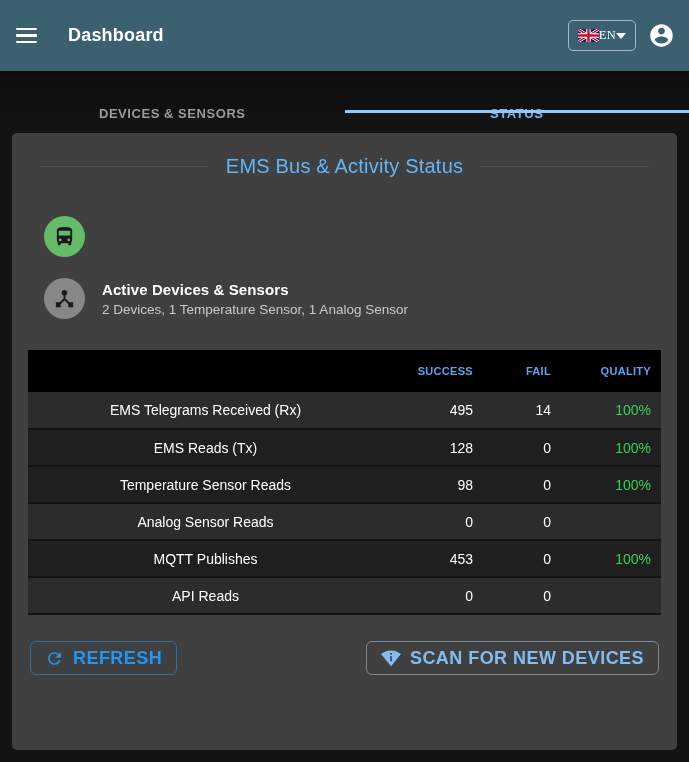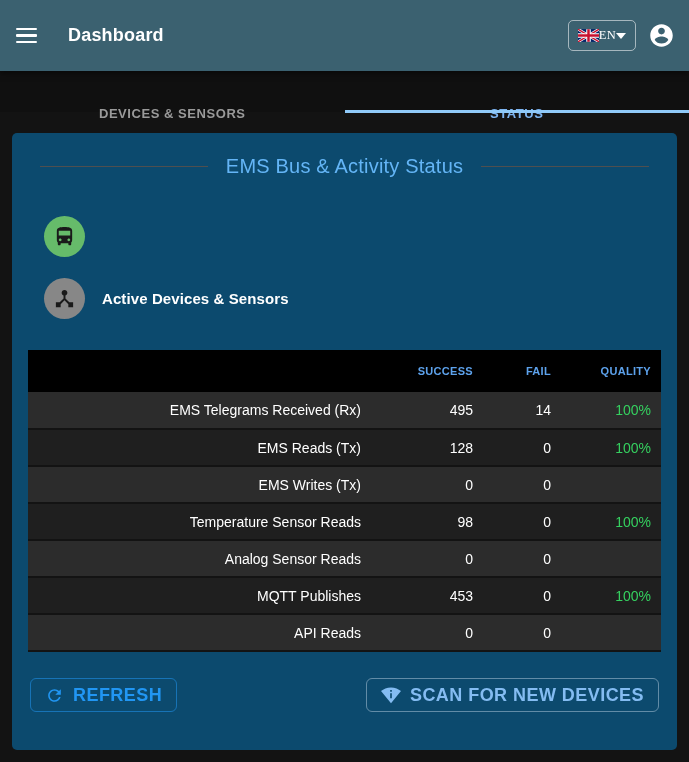--- a/index.html
+++ b/index.html
@@ -43,21 +43,21 @@
   .tab {
     width:50%; display:flex; align-items:center; justify-content:center;
     font-size:13px; font-weight:700; letter-spacing:.55px;
     color:#9a9a9a; cursor:pointer; position:relative;margin-top:42px;
   }
   .tab.active { color:#7db4f0; }
   .tab .indicator { position:absolute; left:0; right:0; bottom:0; height:3px; background:#90caf9; }
   
   .card {
     margin:21px 12px 0 12px;
-    background:#0c4a6e;
+    background:#404040;
     border-radius:5px;
     padding:20px 16px 10px 16px;
     height:617px;
   }
   .card-title-row { display:flex; align-items:center; gap:18px; padding:0 12px; margin-top:2px; }
   .card-title-row .line { flex:1; height:1px; background:#4f4f4f; }
   .card-title { font-size:20px; color:#64b5f6; letter-spacing:.2px; }
   
   .status-list { margin:38px 0 0 16px; }
   .status-item { display:flex; align-items:center; gap:17px; }
@@ -76,21 +76,21 @@
     background:#000; height:42px;
     font-size:11px; font-weight:700; letter-spacing:.3px;
     color:#5da2ec; text-align:right; padding:0 10px;
   }
   table.activity th.name { text-align:left; padding-left:14px; }
   table.activity td {
     height:37px; font-size:14px; color:#fff;
     text-align:right; padding:0 10px;
     border-bottom:2px solid #131313;
   }
-  table.activity td.name { text-align:right; padding-left:22px; }
+  table.activity td.name { text-align:center; padding-left:22px; }
   table.activity tr.odd td  { background:#2c2c2c; }
   table.activity tr.even td { background:#1f1f1f; }
   table.activity td.quality { color:#35d05f; }
   table.activity col.c-name { width:auto; }
   table.activity col.c-success { width:112px; }
   table.activity col.c-fail { width:78px; }
   table.activity col.c-quality { width:100px; }
   
   .btn-row { display:flex; justify-content:space-between; align-items:center; margin-top:26px; padding:0 2px; }
   .btn {
@@ -161,20 +161,21 @@
       </div>
     </div>
     <div class="status-item">
       <div class="circle-avatar gray">
         <svg class="icon-svg" width="23" height="23" viewBox="0 0 24 24" fill="#1a1a1a">
           <path d="M17 16l-4-4V8.82C14.16 8.4 15 7.3 15 6c0-1.66-1.34-3-3-3S9 4.34 9 6c0 1.3.84 2.4 2 2.82V12l-4 4H3v5h5v-3.05l4-4.2 4 4.2V21h5v-5h-4z"></path>
         </svg>
       </div>
       <div class="status-text">
         <div class="status-title">Active Devices &amp; Sensors</div>
+        <div class="status-sub">2 Devices, 1 Temperature Sensor, 1 Analog Sensor</div>
       </div>
     </div>
   </div>
 
   <table class="activity">
     <colgroup>
       <col class="c-name">
         <col class="c-success">
         <col class="c-fail">
         <col class="c-quality">
@@ -193,26 +194,20 @@
           <td class="num">495</td>
           <td class="num">14</td>
           <td class="quality">100%</td>
         </tr>
         <tr class="even">
           <td class="name">EMS Reads (Tx)</td>
           <td class="num">128</td>
           <td class="num">0</td>
           <td class="quality">100%</td>
         </tr>
-        <tr class="odd">
-          <td class="name">EMS Writes (Tx)</td>
-          <td class="num">0</td>
-          <td class="num">0</td>
-          <td class="quality"></td>
-        </tr>
         <tr class="even">
           <td class="name">Temperature Sensor Reads</td>
           <td class="num">98</td>
           <td class="num">0</td>
           <td class="quality">100%</td>
         </tr>
         <tr class="odd">
           <td class="name">Analog Sensor Reads</td>
           <td class="num">0</td>
           <td class="num">0</td>

